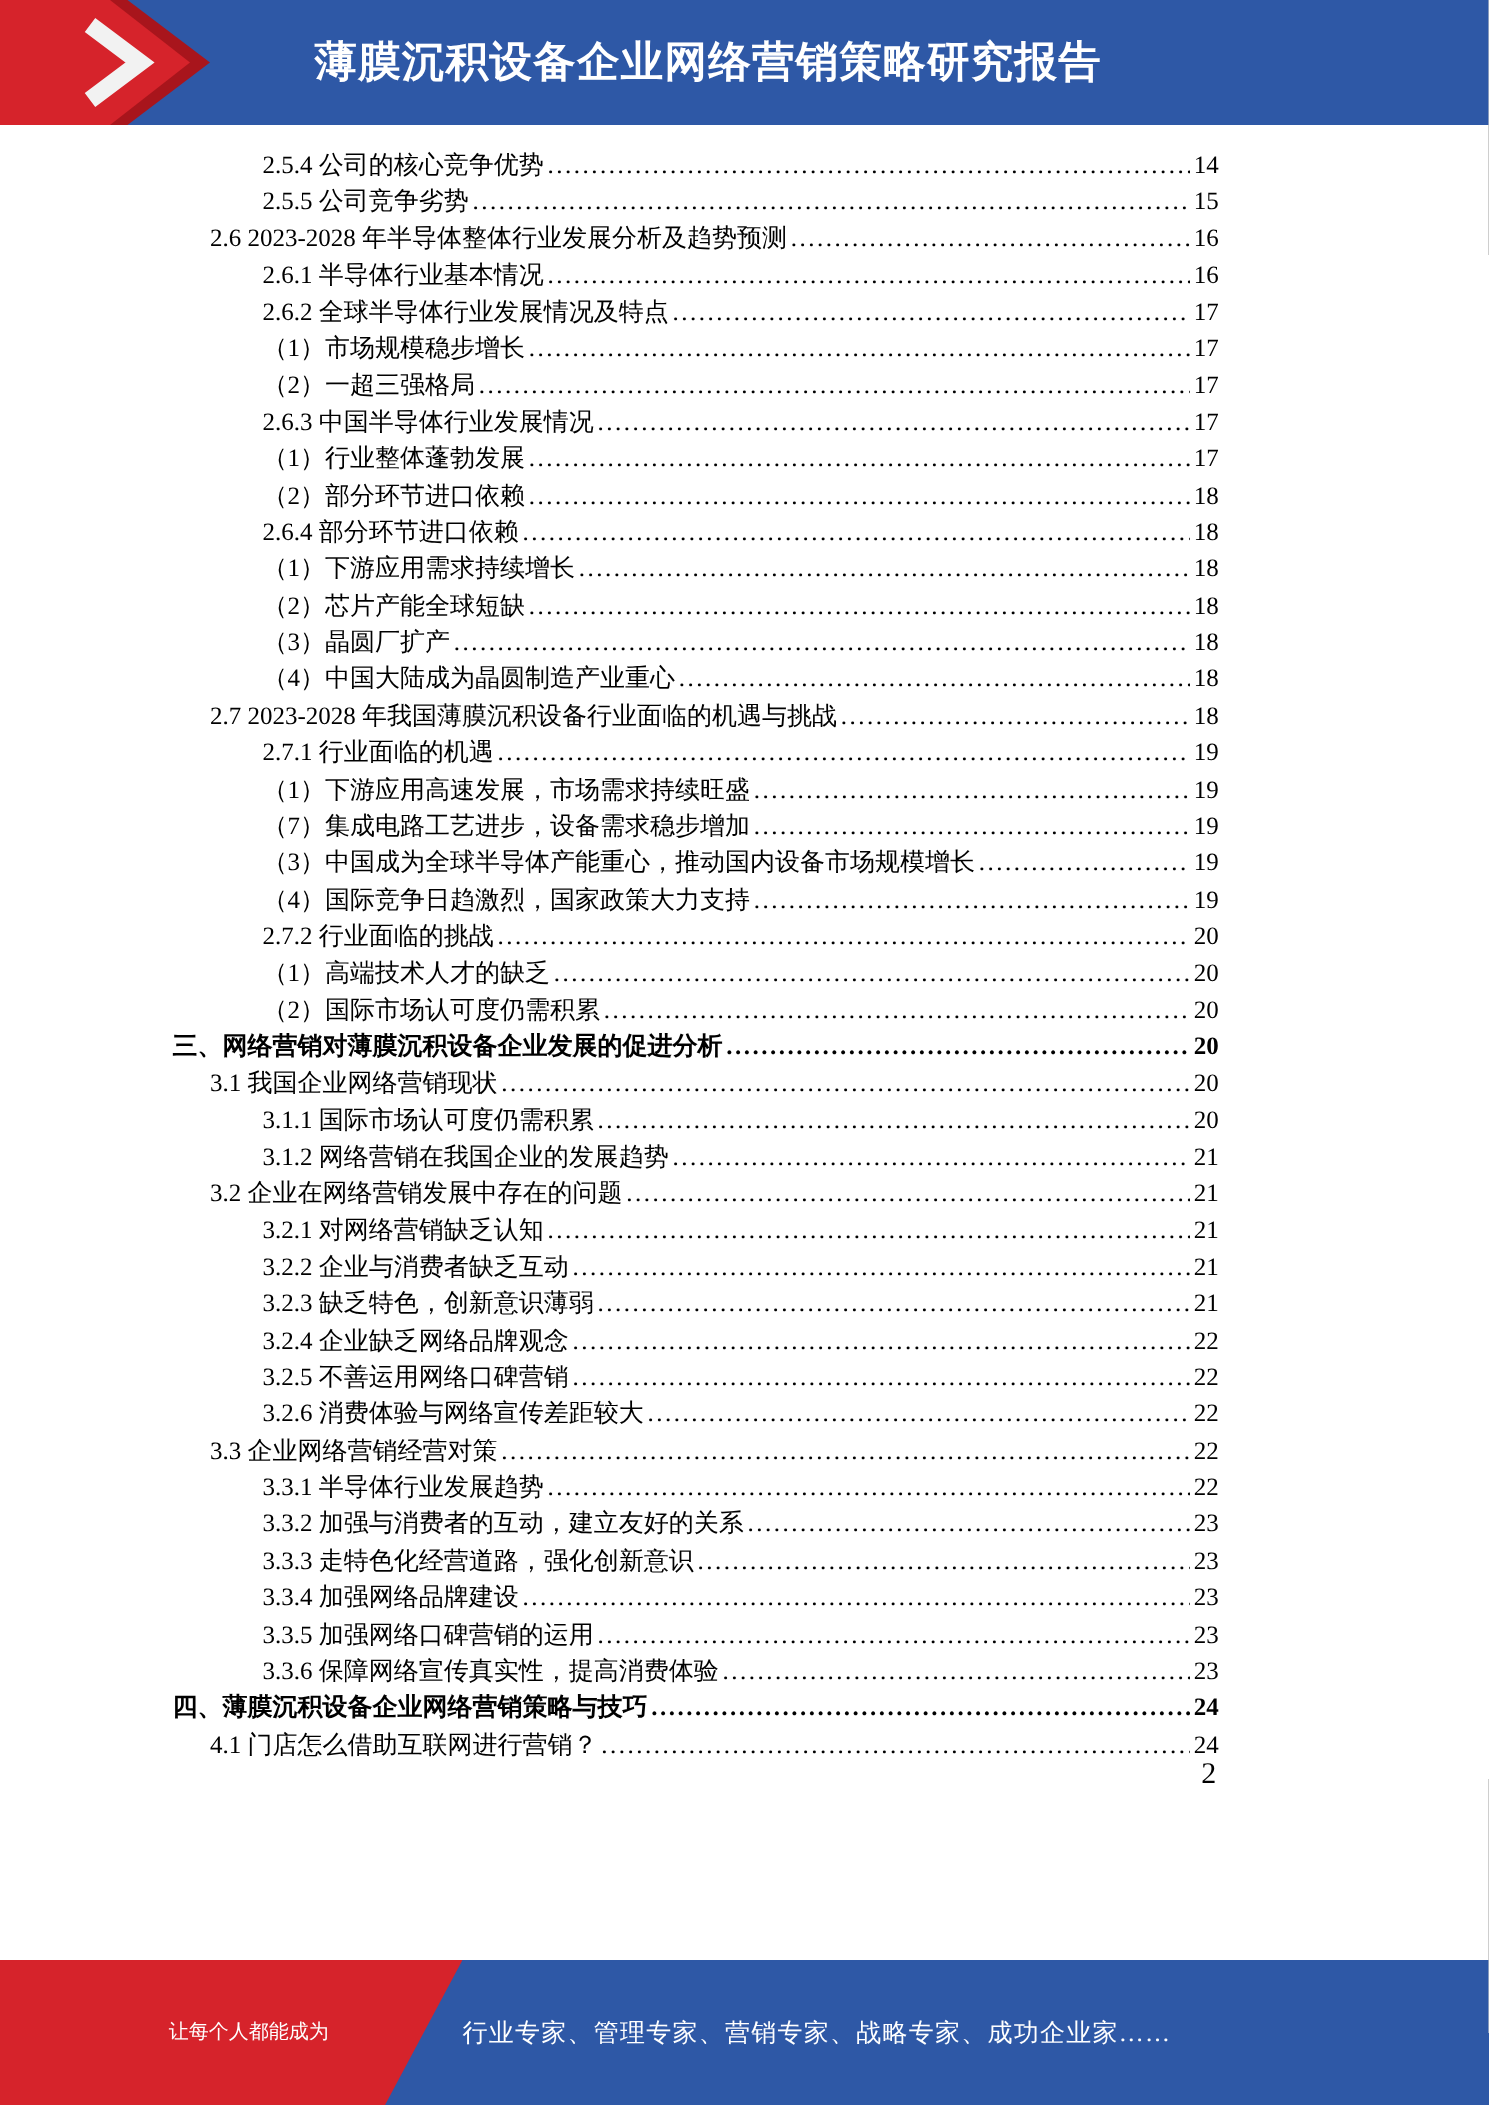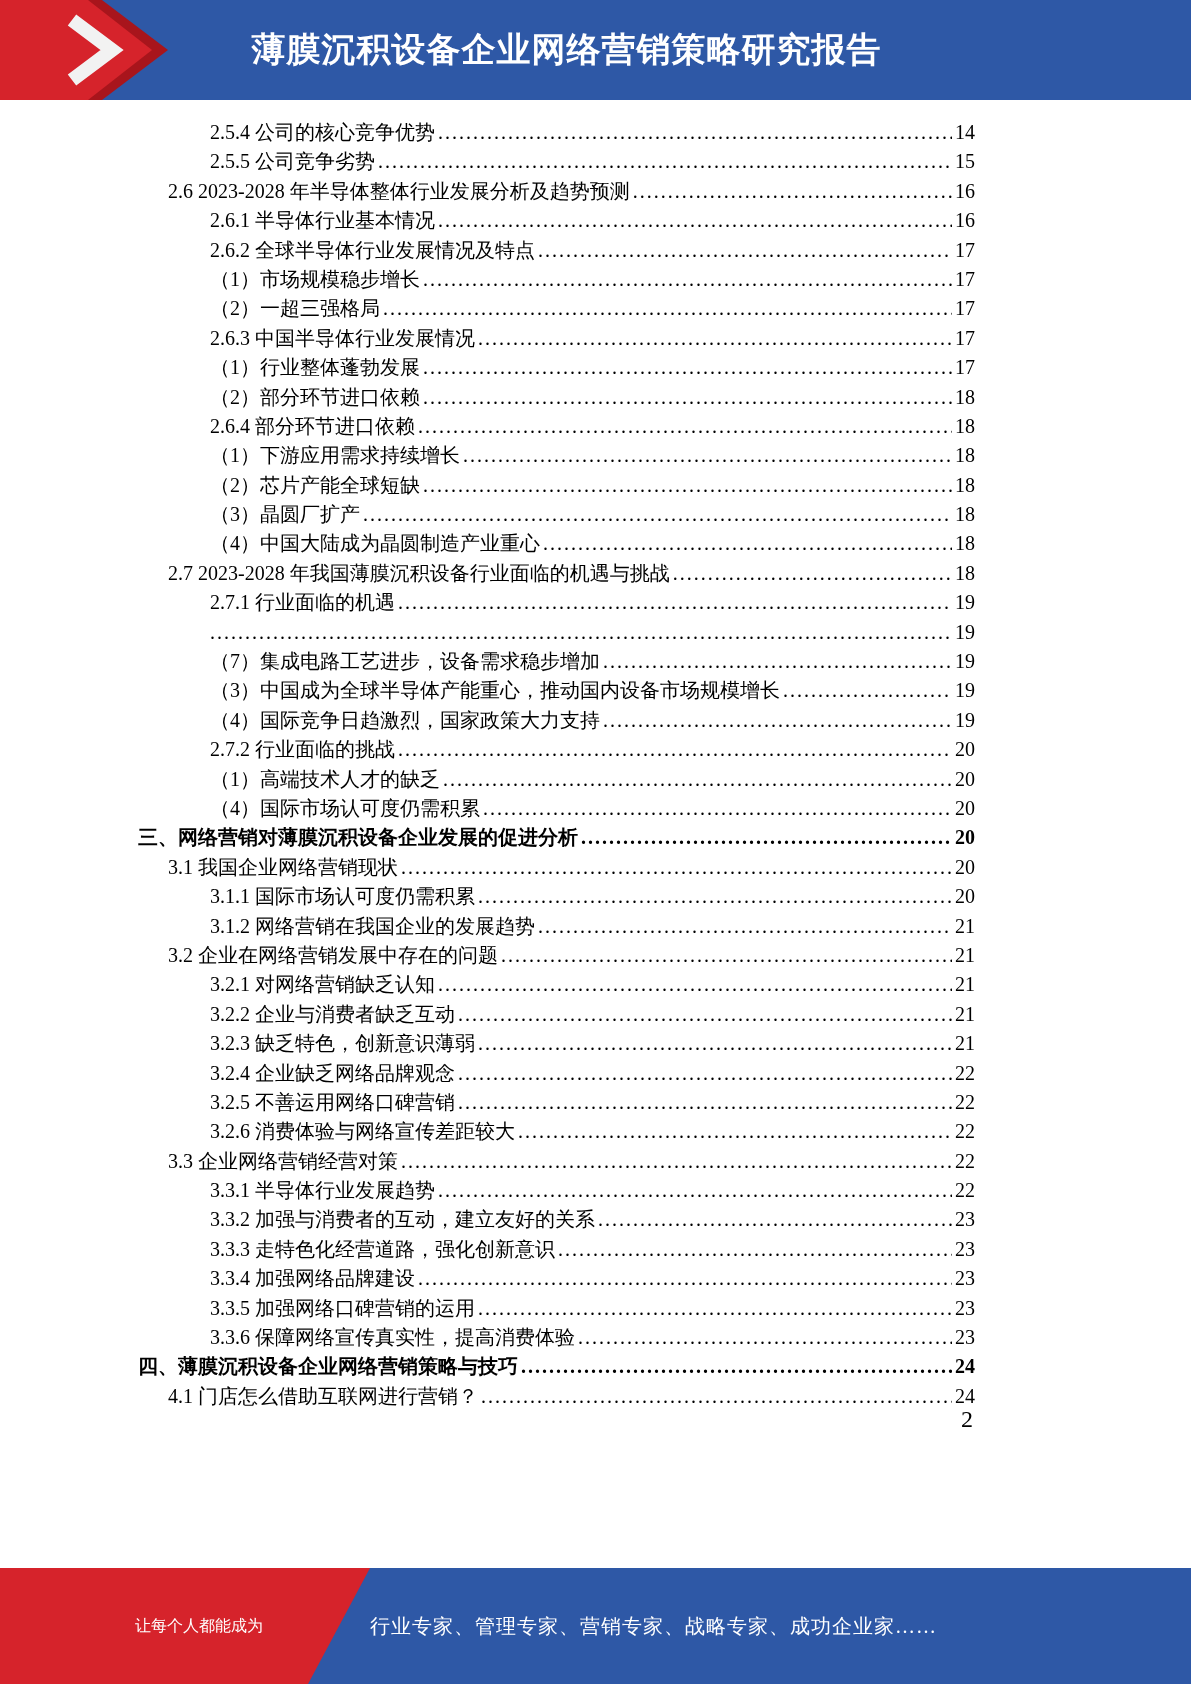--- a/index.html
+++ b/index.html
@@ -213,20 +213,21 @@
         <span class="toc-page">18</span>
       </div>
 
       <div class="toc-entry lv3">
         <span class="toc-text">2.7.1 行业面临的机遇</span>
         <span class="leader"></span>
         <span class="toc-page">19</span>
       </div>
 
       <div class="toc-entry lv3">
+        <span class="toc-text">（1）下游应用高速发展，市场需求持续旺盛</span>
         <span class="leader"></span>
         <span class="toc-page">19</span>
       </div>
 
       <div class="toc-entry lv3">
         <span class="toc-text">（7）集成电路工艺进步，设备需求稳步增加</span>
         <span class="leader"></span>
         <span class="toc-page">19</span>
       </div>
 
@@ -248,21 +249,21 @@
         <span class="toc-page">20</span>
       </div>
 
       <div class="toc-entry lv3">
         <span class="toc-text">（1）高端技术人才的缺乏</span>
         <span class="leader"></span>
         <span class="toc-page">20</span>
       </div>
 
       <div class="toc-entry lv3">
-        <span class="toc-text">（4）国际市场认可度仍需积累</span>
+        <span class="toc-text">（2）国际市场认可度仍需积累</span>
         <span class="leader"></span>
         <span class="toc-page">20</span>
       </div>
 
       <div class="toc-entry lv1">
         <span class="toc-text">三、网络营销对薄膜沉积设备企业发展的促进分析</span>
         <span class="leader"></span>
         <span class="toc-page">20</span>
       </div>
 

